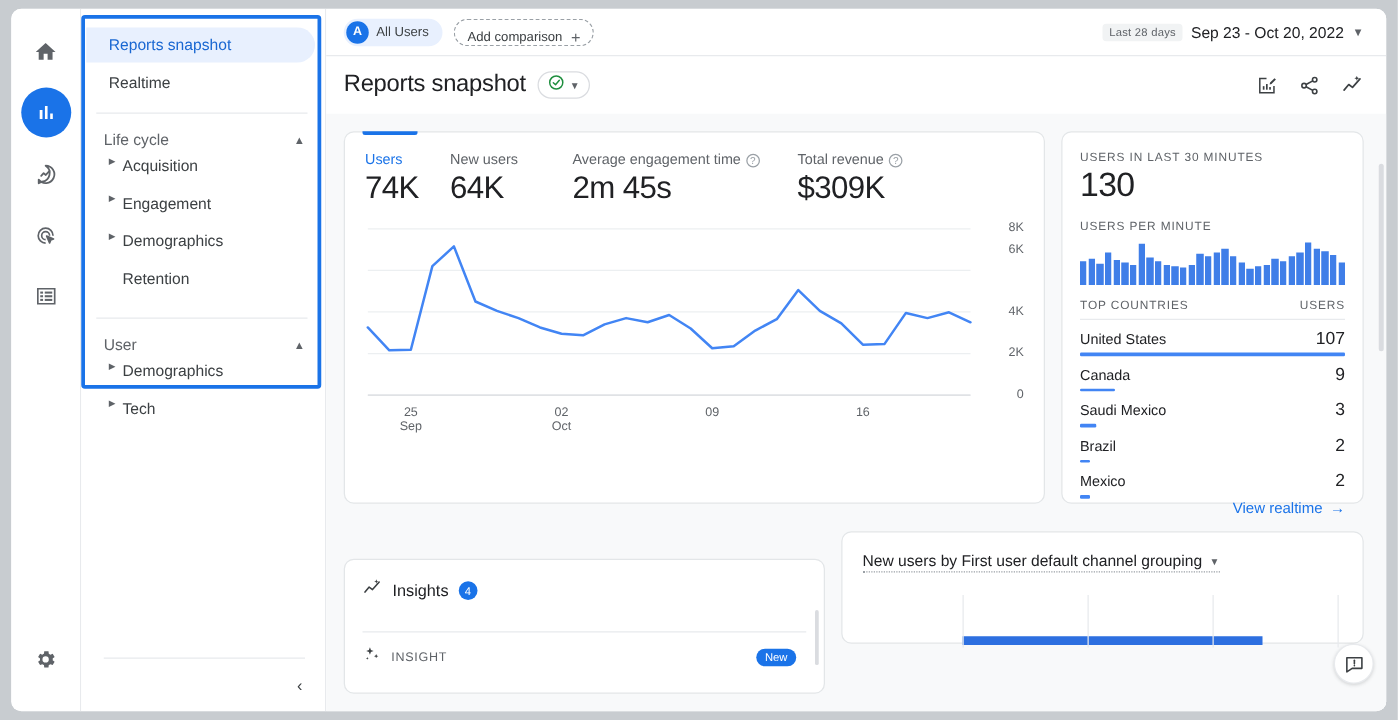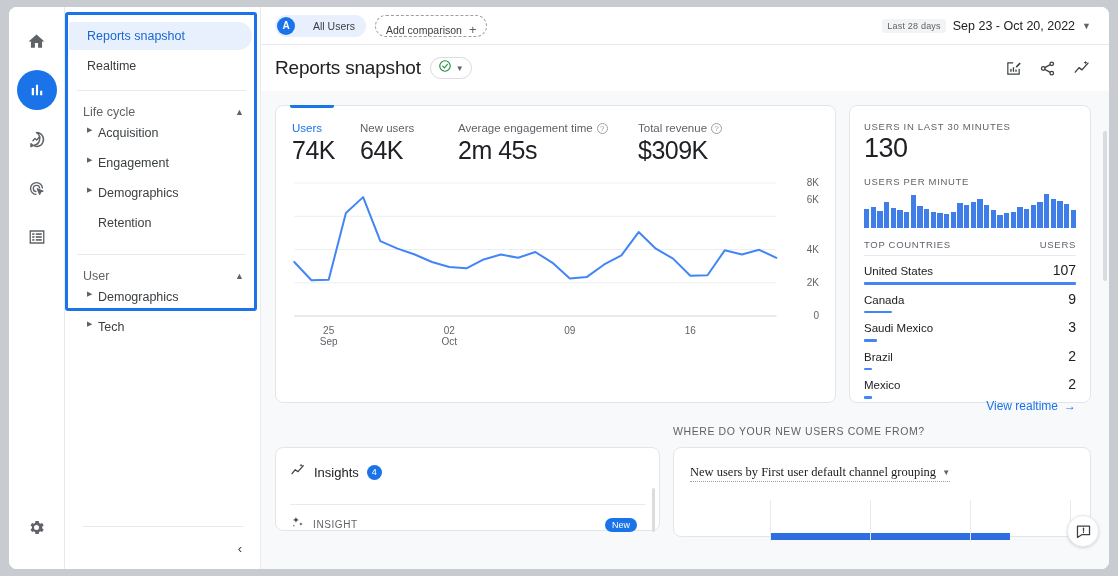--- a/index.html
+++ b/index.html
@@ -102,21 +102,21 @@
     display: flex; align-items: center; gap: 6px;
     background: #e8f0fe; border-radius: 13px;
     height: 22px; padding: 0 11px 0 2px;
   }
   .chip-avatar {
     width: 18px; height: 18px; border-radius: 50%;
     background: #1a73e8; color: #fff;
     font-size: 10px; font-weight: bold;
     display:flex; align-items:center; justify-content:center;
   }
-  .chip-all span.lbl { font-size: 10.5px; color: #3c4043; margin-left: 12px; }
+  .chip-all span.lbl { font-size: 10.5px; color: #3c4043; }
   .chip-add {
     display:flex; align-items:flex-end; gap: 7px;
     height: 22px; padding: 0 10px;
     border: 1px dashed #9aa0a6; border-radius: 13px;
     font-size: 10.5px; color: #3c4043; cursor:pointer;
   }
   .chip-add .plus { font-size: 13px; color:#5f6368; line-height:1; }
   .daterange { display:flex; align-items:center; gap: 7px; }
   .dr-badge {
     background:#f1f3f4; color:#5f6368; font-size: 9px;
@@ -199,21 +199,21 @@
     display:flex; align-items:center; justify-content:flex-end; gap:6px;
   }
 
   .grid-bottom { display:flex; gap: 13px; margin-top: 22px; align-items: flex-start; }
   .col-left { flex:1; min-width:0; }
   .col-right { width: 418px; }
   .section-cap {
     font-size: 10.5px; color:#5f6368; letter-spacing:.6px;
     height: 17px; margin-bottom: 5px;
   }
-  .card-insights { height: 84px; padding: 14px 14px 0 14px; position:relative; }
+  .card-insights { height: 108px; padding: 14px 14px 0 14px; position:relative; }
   .ins-head { display:flex; align-items:center; gap: 8px; }
   .ins-title { font-size: 13px; color:#202124; }
   .ins-count {
     background:#1a73e8; color:#fff; font-size:9px;
     min-width: 15px; height:15px; border-radius: 8px;
     display:flex; align-items:center; justify-content:center; padding:0 4px;
   }
   .ins-row {
     display:flex; align-items:center; justify-content:space-between;
     margin-top: 22px; padding-right: 8px;
@@ -222,21 +222,21 @@
   .ins-row-l { display:flex; align-items:center; gap:8px; }
   .ins-row-lbl { font-size: 10px; color:#5f6368; letter-spacing:.6px; }
   .badge-new {
     background:#1a73e8; color:#fff; font-size: 9px;
     padding: 2px 7px; border-radius: 8px;
   }
   .ins-scroll {
     position:absolute; right:4px; top: 40px; width:3px; height: 44px;
     background:#dadce0; border-radius:2px;
   }
-  .card-newusers { height: 90px; padding: 14px 0 0 0; font-family: Liberation Serif, serif; }
+  .card-newusers { height: 90px; padding: 14px 0 0 0; }
   .nu-title {
     font-size: 12.5px; color:#202124; margin-left: 16px;
     display:inline-flex; align-items:center; gap:6px;
     border-bottom: 1px dotted #9aa0a6; padding-bottom:1px;
   }
   .nu-title .caret { font-size: 8px; color:#5f6368; }
   .nu-chart { position:relative; height: 42px; margin-top: 18px; }
   .nu-grid { position:absolute; top:0; bottom:0; width:1px; background:#e8eaed; }
   .nu-bar { position:absolute; left: 96px; bottom: 2px; height: 7px; background:#2d6fe0; }
 
@@ -591,21 +591,20 @@
                 </span>
                 <span class="ins-row-lbl">INSIGHT</span>
               </div>
               <span class="badge-new">New</span>
             </div>
             <div class="ins-scroll"></div>
           </div>
         </div>
 
         <div class="col-right">
-          <div class="section-cap">WHERE DO YOUR NEW USERS COME FROM?</div>
           <div class="card card-newusers">
             <span class="nu-title">
               <span>New users by First user default channel grouping</span>
               <span class="caret">▼</span>
             </span>
             <div class="nu-chart" id="nuChart">
               <div class="nu-bar" style="width: 240px;"></div>
             <div class="nu-grid" style="left: 96px;"></div>
                 <div class="nu-grid" style="left: 196px;"></div>
                 <div class="nu-grid" style="left: 296px;"></div>

